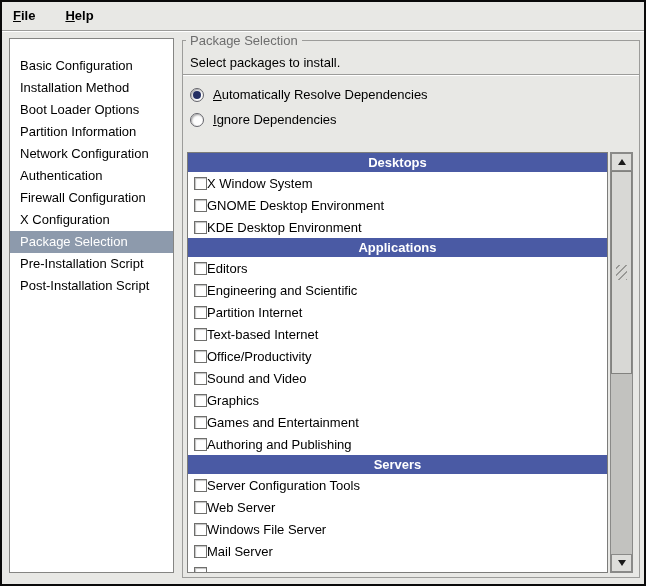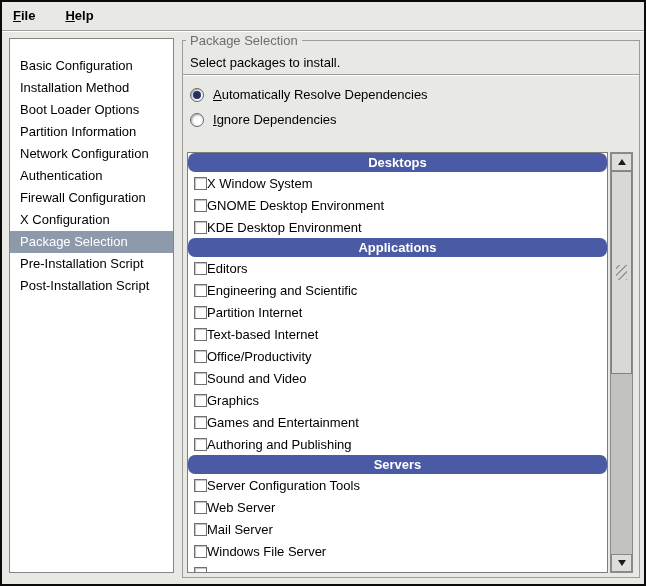--- a/index.html
+++ b/index.html
@@ -27,21 +27,21 @@
   .legend{position:absolute;left:184px;top:31px;background:#e8e8e5;padding:0 4px;color:#6e6e6e;}
   .instruction{position:absolute;left:188px;top:53px;}
   .hsep{position:absolute;left:181px;top:72px;width:456px;height:0;border-top:1px solid #9c9c9a;border-bottom:1px solid #ffffff;}
   
   .radio-group{position:absolute;left:188px;top:80px;}
   .radio-row{display:flex;align-items:center;gap:9px;height:25px;cursor:default;}
   .radio{width:14px;height:14px;box-sizing:border-box;border:1px solid #63636a;border-radius:50%;background:#fdfdfd;box-shadow:inset 1px 1px 2px rgba(0,0,0,.35);position:relative;flex:none;}
   .radio.sel::after{content:"";position:absolute;left:2px;top:2px;width:8px;height:8px;border-radius:50%;background:#242f63;}
   
   .pkglist{position:absolute;left:185px;top:150px;width:421px;height:421px;box-sizing:border-box;background:#ffffff;border:1px solid #7c7c7a;overflow:hidden;}
-  .pkg-header{height:19px;line-height:19px;background:var(--hdr,#4a5aa4);color:#ffffff;font-weight:bold;text-align:center;border-radius:7px;}
+  .pkg-header{height:19px;line-height:19px;background:var(--hdr,#4a5aa4);color:#ffffff;font-weight:bold;text-align:center;}
   .pkg-row{height:22px;display:flex;align-items:center;padding-left:6px;cursor:default;white-space:nowrap;}
   .checkbox{width:13px;height:13px;box-sizing:border-box;background:#ffffff;border:1px solid #6f6f6d;box-shadow:inset 1px 1px 1px rgba(0,0,0,.25);flex:none;}
   
   .scrollbar{position:absolute;left:608px;top:150px;width:23px;height:421px;box-sizing:border-box;background:#c2c2bf;border:1px solid #8a8a88;}
   .sb-btn{position:absolute;left:0px;width:21px;height:18px;box-sizing:border-box;background:#dededb;border:1px solid #8a8a88;display:flex;align-items:center;justify-content:center;}
   .sb-up{top:0;}
   .sb-down{bottom:0;}
   .tri-up{width:0;height:0;border-left:4px solid transparent;border-right:4px solid transparent;border-bottom:6px solid #1b1b1b;}
   .tri-down{width:0;height:0;border-left:4px solid transparent;border-right:4px solid transparent;border-top:6px solid #1b1b1b;}
   .sb-thumb{position:absolute;left:0;top:18px;width:21px;height:203px;box-sizing:border-box;background:#d8d8d5;border:1px solid #82827f;display:flex;align-items:center;justify-content:center;}
@@ -141,25 +141,25 @@
     <div class="pkg-row">
       <span class="checkbox"></span>
       <span>Server Configuration Tools</span>
     </div>
     <div class="pkg-row">
       <span class="checkbox"></span>
       <span>Web Server</span>
     </div>
     <div class="pkg-row">
       <span class="checkbox"></span>
-      <span>Mail Server</span>
+      <span>Windows File Server</span>
     </div>
     <div class="pkg-row">
       <span class="checkbox"></span>
-      <span>Windows File Server</span>
+      <span>Mail Server</span>
     </div>
     <div class="pkg-row">
       <span class="checkbox"></span>
     </div>
   </div>
 
 <div class="scrollbar">
   <div class="sb-btn sb-up">
     <span class="tri-up"></span>
   </div>

